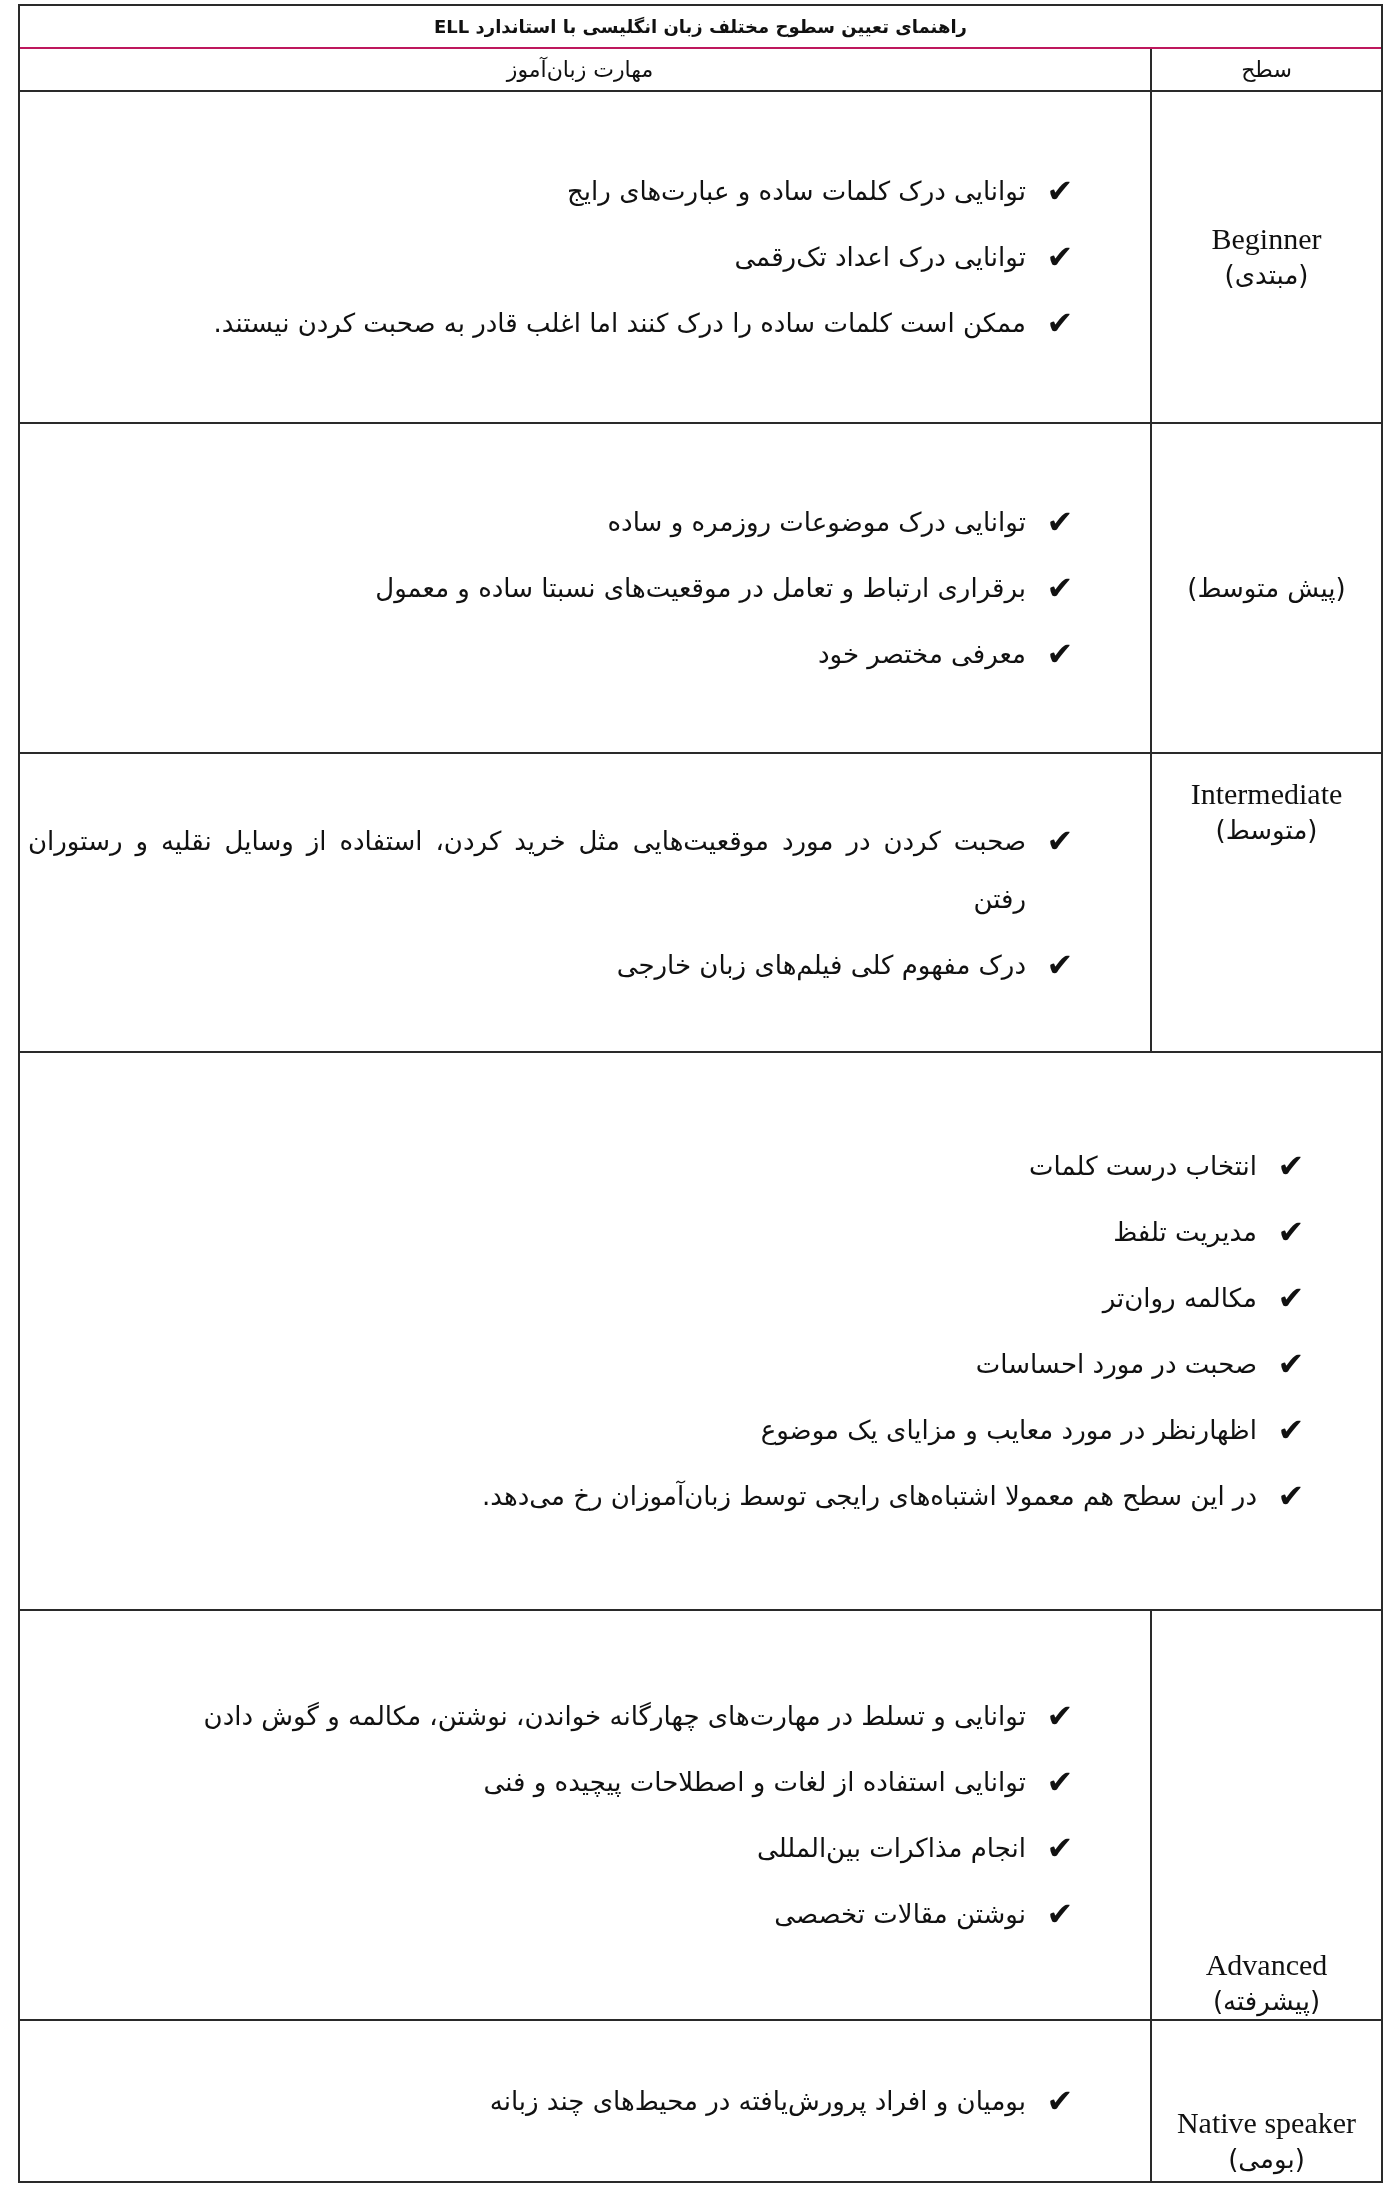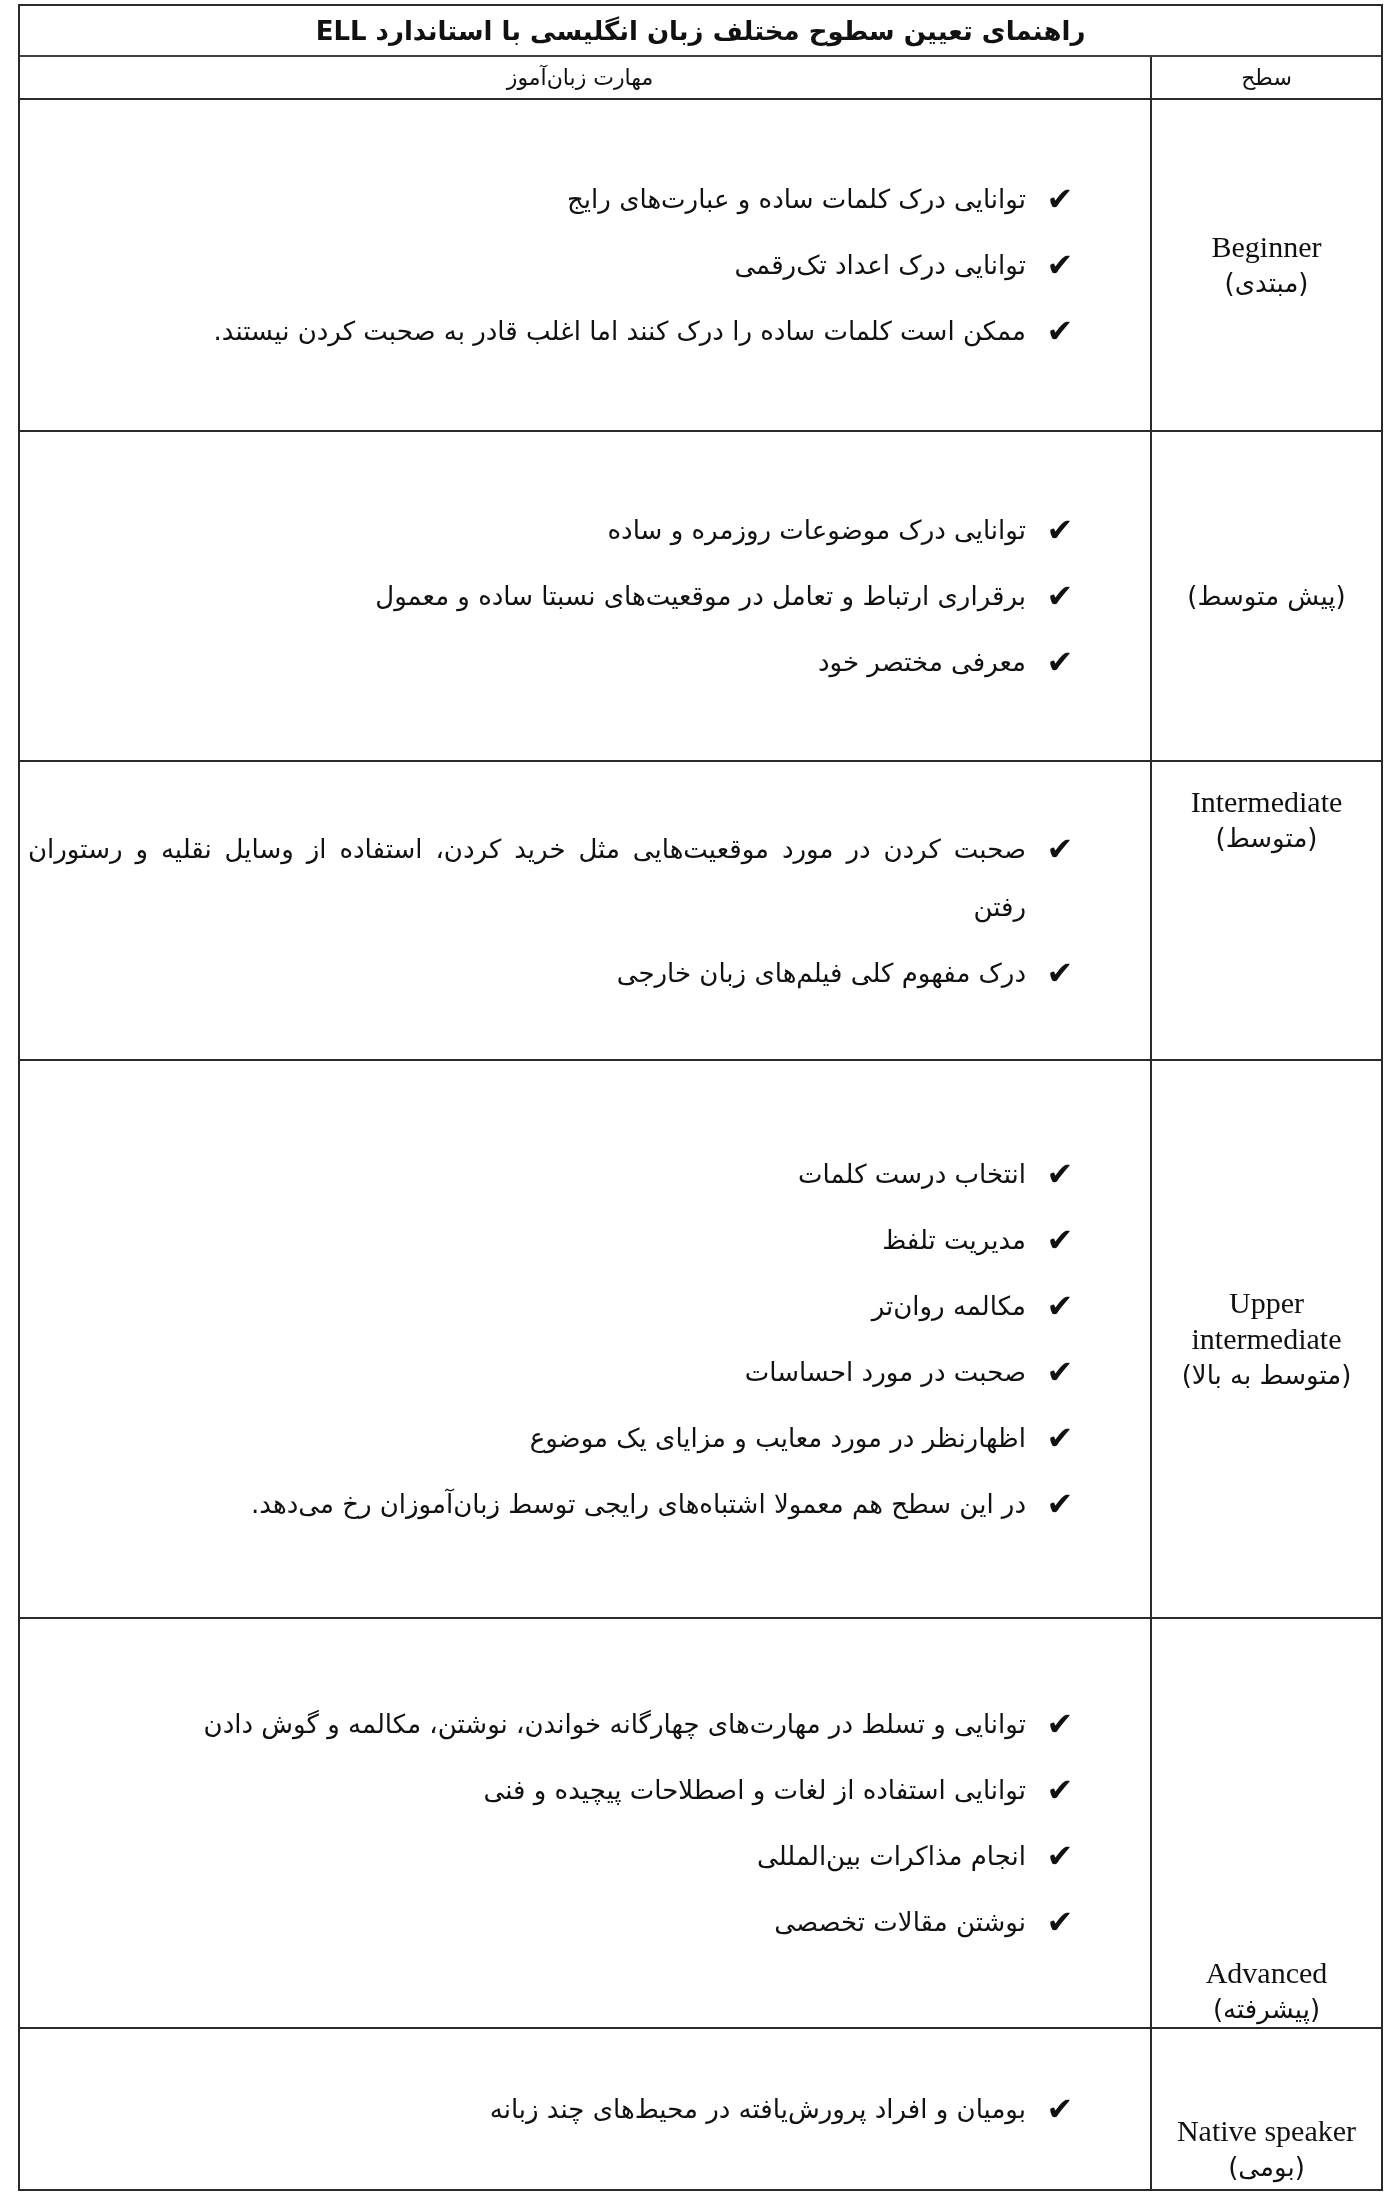--- a/index.html
+++ b/index.html
@@ -3,24 +3,24 @@
 <meta charset="utf-8">
 <style>
   html, body { margin: 0; padding: 0; background: #ffffff; }
   body { width: 1400px; height: 2203px; position: relative; overflow: hidden; }
   .tbl {
     position: absolute; left: 18px; top: 4px; width: 1365px;
     border: 2px solid #2a2a2a; box-sizing: border-box;
     color: #111;
   }
   .title-row {
-    height: 51px; border-bottom: 2px solid #404040; box-sizing: border-box;
+    height: 43px; border-bottom: 2px solid #be185d; box-sizing: border-box;
     display: flex; align-items: center; justify-content: center;
     direction: rtl;
-    font-family: "DejaVu Sans", sans-serif; font-weight: bold; font-size: 26px;
+    font-family: "DejaVu Sans", sans-serif; font-weight: bold; font-size: 18px;
   }
   .row { display: flex; flex-direction: row-reverse; border-bottom: 2px solid #2a2a2a; box-sizing: border-box; }
   .row:last-child { border-bottom: none; }
   .lvl {
     width: 231px; flex: 0 0 231px; border-left: 2px solid #2a2a2a; box-sizing: border-box;
     display: flex; flex-direction: column; align-items: center; justify-content: center;
     text-align: center; padding: 0 8px;
   }
   .lvl .en { font-family: "Liberation Serif", "DejaVu Serif", serif; font-size: 30px; line-height: 36px; }
   .lvl .fa { font-family: "DejaVu Sans", sans-serif; font-size: 26px; line-height: 36px; direction: rtl; }
@@ -114,24 +114,20 @@
           </li>
         <li>
             <span class="chk">✔</span>
             <span class="txt">درک مفهوم کلی فیلم‌های زبان خارجی</span>
           </li>
       </ul>
     </div>
   </div>
 
   <div class="row" style="height:558px">
-    <div class="lvl">
-      <div class="en">Upper intermediate</div>
-      <div class="fa">(متوسط به بالا)</div>
-    </div>
     <div class="skills">
       <ul>
         <li>
             <span class="chk">✔</span>
             <span class="txt">انتخاب درست کلمات</span>
           </li>
         <li>
             <span class="chk">✔</span>
             <span class="txt">مدیریت تلفظ</span>
           </li>

